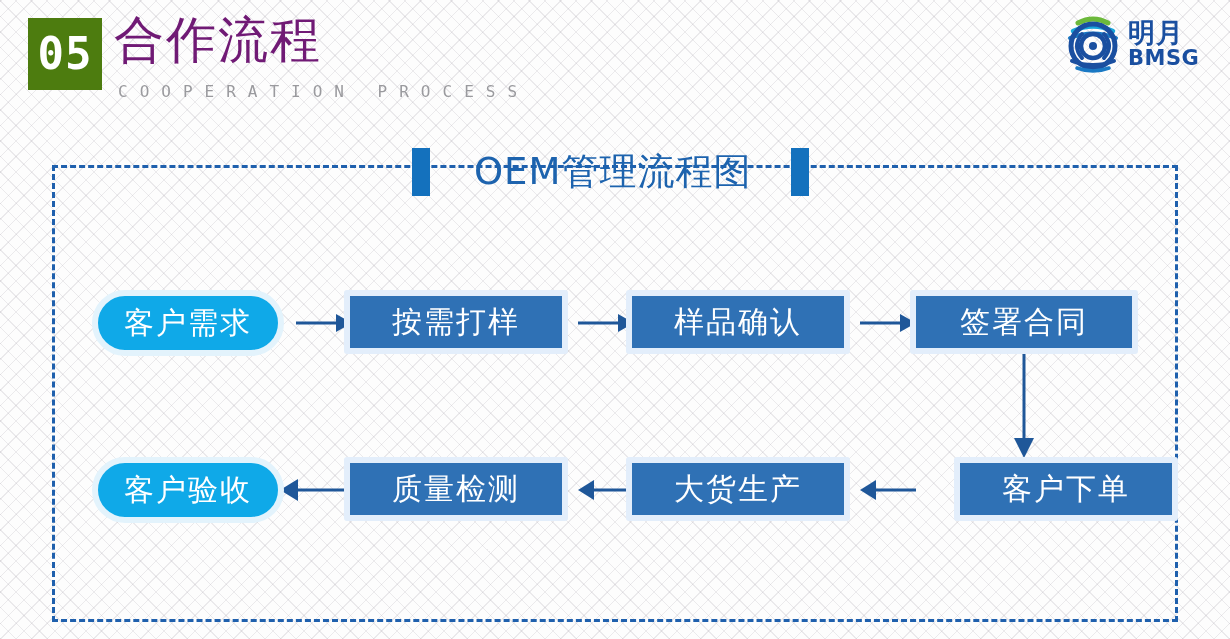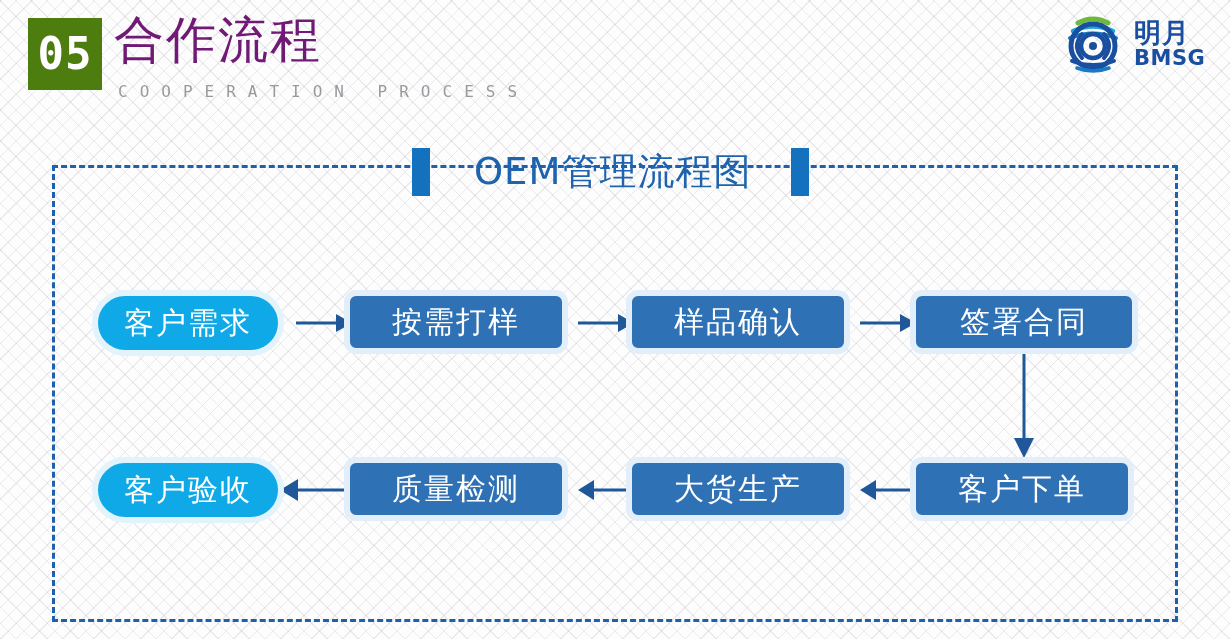--- a/index.html
+++ b/index.html
@@ -64,21 +64,21 @@
     color: #9a9a9e;
     letter-spacing: 12px;
     white-space: nowrap;
   }
 
   
   #brand-logo {
     position: absolute;
     right: 12px; top: 8px;
     width: 160px; height: 72px;
-    display: flex; align-items: center; gap: 6px;
+    display: flex; align-items: center; 
   }
   #brand-logo .mark { width: 70px; height: 70px; flex: 0 0 auto; }
   #brand-logo .wordmark {
     display: flex; flex-direction: column;
     justify-content: center; line-height: 1;
   }
   #brand-logo .cn {
     font-family: "DejaVu Sans", sans-serif;
     font-size: 27px; font-weight: 700; color: #1a4fa0;
     letter-spacing: 1px;
@@ -129,21 +129,21 @@
     font-family: "DejaVu Sans", sans-serif;
     font-size: 30px;
     letter-spacing: 2px;
     box-sizing: border-box;
     z-index: 3;
     white-space: nowrap;
   }
   .node.rect {
     background: #2f71b5;
     border: 6px solid #e3eefb;
-    border-radius: 12px;
+    border-radius: 3px;
     justify-content: center;
   }
   .node.pill {
     background: #0fa9e8;
     border: 6px solid #e3f3fc;
     border-radius: 40px;
   }
 
   
   .conn { position: absolute; z-index: 2; }
@@ -254,21 +254,21 @@
 </div>
 
 <div class="node rect" style="left:626px; top:290px; width:224px; height:64px;">
   <span>样品确认</span>
 </div>
 
 <div class="node rect" style="left:910px; top:290px; width:228px; height:64px;">
   <span>签署合同</span>
 </div>
 
-<div class="node rect" style="left:910px; top:457px; width:224px; height:64px;">
+<div class="node rect" style="left:954px; top:457px; width:224px; height:64px;">
   <span>客户下单</span>
 </div>
 
 <div class="node rect" style="left:626px; top:457px; width:224px; height:64px;">
   <span>大货生产</span>
 </div>
 
 <div class="node rect" style="left:344px; top:457px; width:224px; height:64px;">
   <span>质量检测</span>
 </div>

